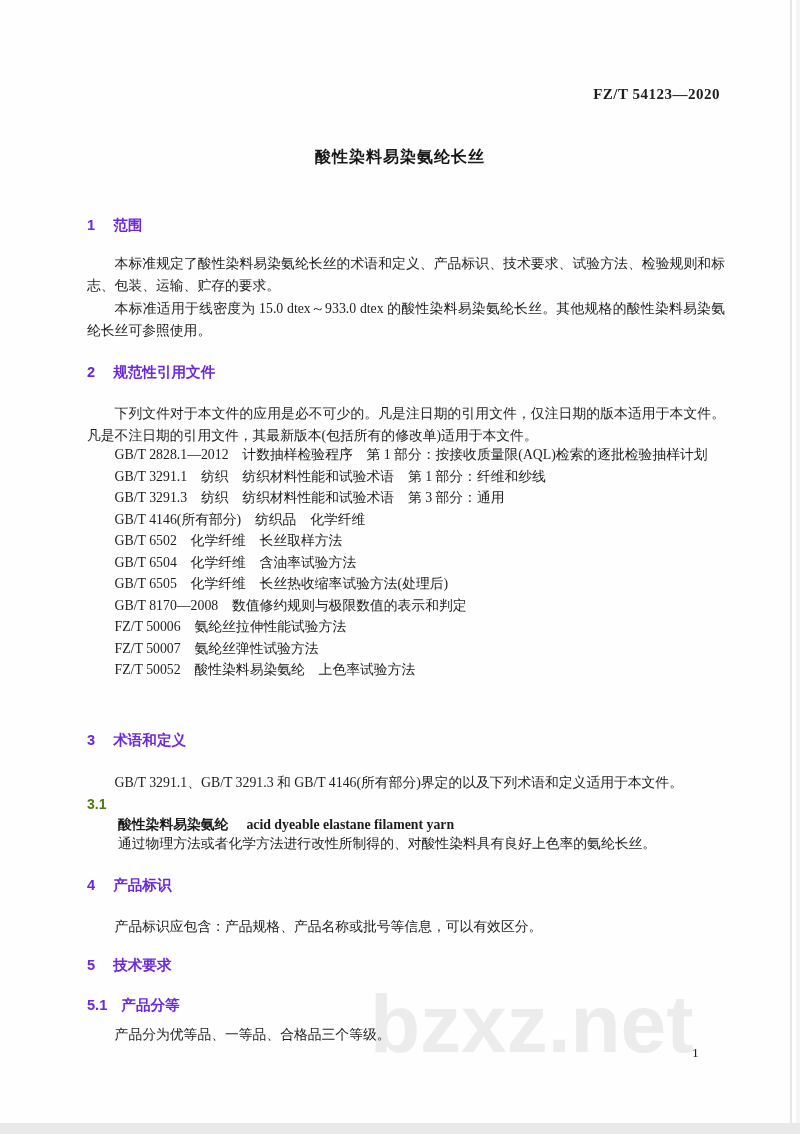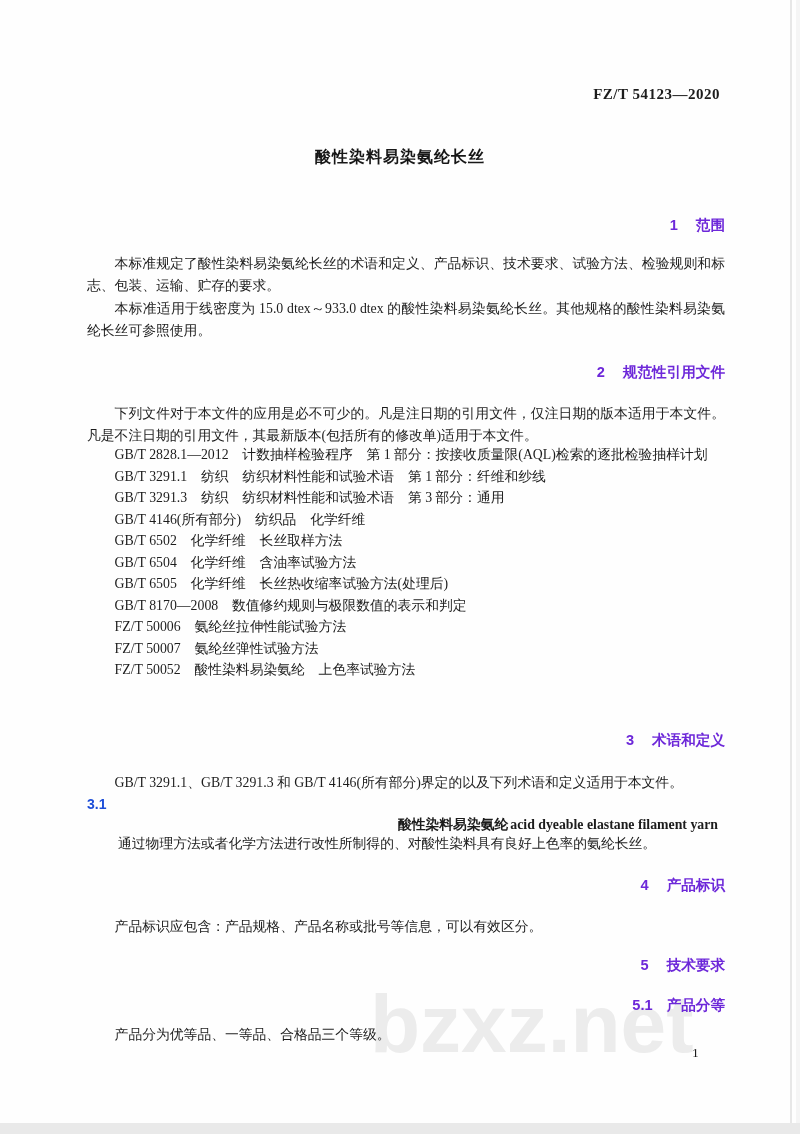--- a/index.html
+++ b/index.html
@@ -5,21 +5,21 @@
   html, body { margin: 0; padding: 0; background: #ffffff; }
   .page {
     position: relative;
     width: 800px;
     height: 1134px;
     background: #fefefe;
     overflow: hidden;
     font-family: "Liberation Serif", serif;
     color: #1c1c1c;
   }
-  .abs { position: absolute; text-align: right; }
+  .abs { position: absolute; }
 
   .header-code {
     top: 86px;
     right: 80px;
     font-size: 15px;
     font-weight: bold;
     letter-spacing: 0.5px;
     z-index: 2;
   }
   .doc-title {
@@ -57,31 +57,31 @@
   }
   .body-text p { margin: 0; text-indent: 2em; }
 
   .refs { font-size: 13.8px; line-height: 21.5px; text-align: justify; }
   .refs .ref { text-indent: 2em; }
 
   .clause-num {
     font-family: "Liberation Sans", sans-serif;
     font-size: 14px;
     font-weight: 600;
-    color: #1d4ed8;
+    color: #4d7c0f;
   }
   .term-line {
     left: 118px;
     width: 600px;
     font-size: 13.8px;
     line-height: 16px;
     white-space: nowrap;
   }
   .term-zh { font-family: Liberation Sans, sans-serif; font-weight: bold; }
-  .term-en { font-family: "Liberation Serif", serif; font-weight: bold; margin-left: 2px; }
+  .term-en { font-family: "Liberation Serif", serif; font-weight: bold; margin-left: 18px; }
   .definition {
     left: 118px;
     width: 607px;
     font-size: 13.8px;
     line-height: 22.4px;
     text-align: justify;
   }
 
   .watermark {
     top: 983px;

